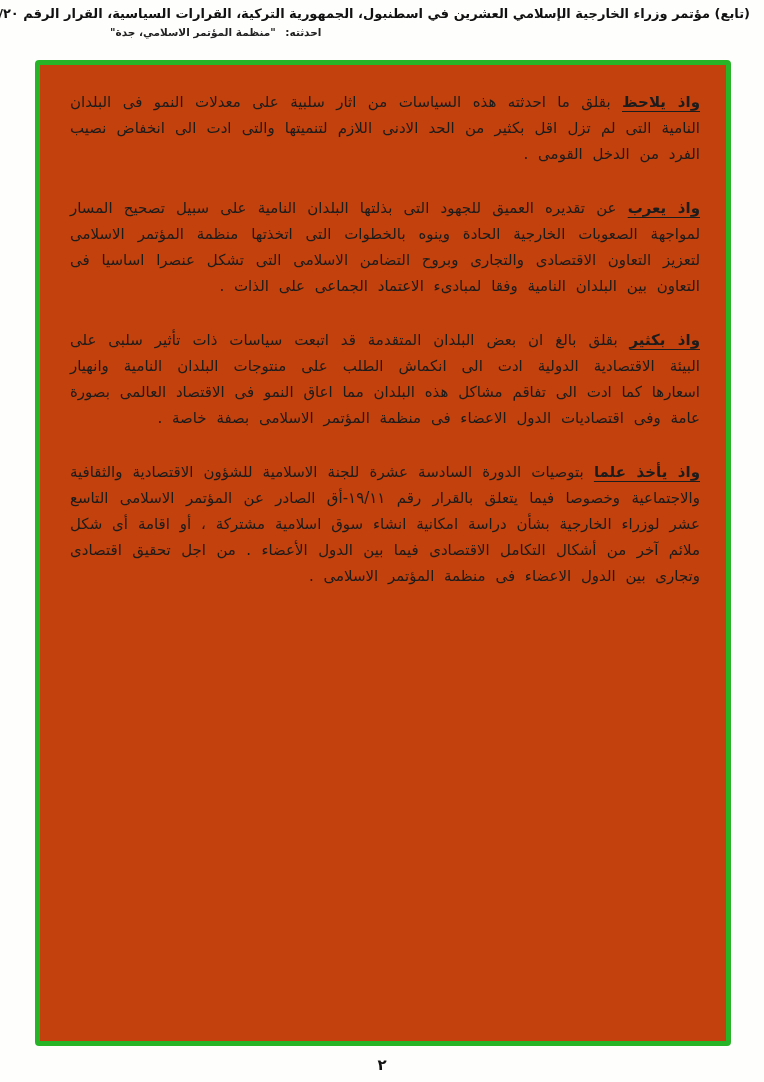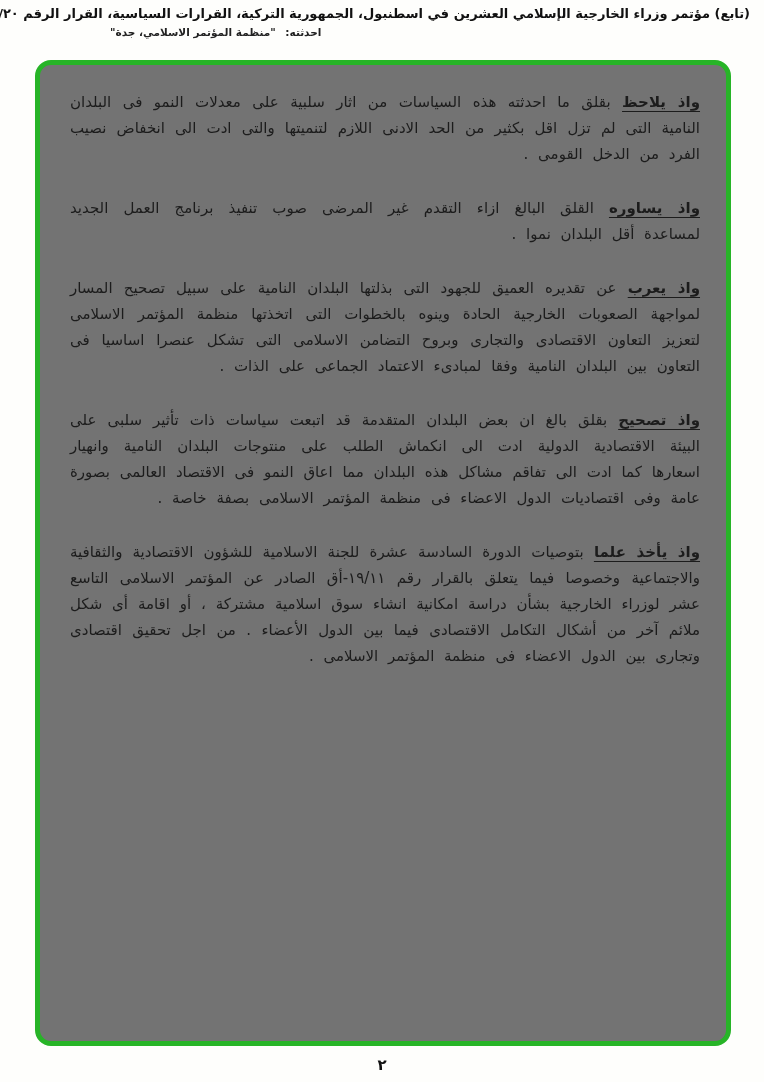--- a/index.html
+++ b/index.html
@@ -41,22 +41,22 @@
     color: #222;
   }
   .source-line .src-val { margin-right: 6px; }
   .frame {
     position: absolute;
     top: 60px;
     left: 35px;
     right: 33px;
     bottom: 36px;
     border: 5px solid #27b427;
-    border-radius: 16px;
-    background: #737373;
+    border-radius: 4px;
+    background: #c2410c;
     box-sizing: border-box;
     overflow: hidden;
   }
   .content {
     direction: rtl;
     text-align: justify;
     padding: 24px 26px 10px 30px;
     font-size: 15px;
     line-height: 26px;
     word-spacing: 5px;
@@ -94,31 +94,28 @@
     </div>
   </div>
 
   <div class="frame">
     <div class="content">
 
       <p>
         <span class="lead">واذ يلاحظ</span><span> بقلق ما احدثته هذه السياسات من اثار سلبية على معدلات النمو فى البلدان النامية التى لم تزل اقل بكثير من الحد الادنى اللازم لتنميتها والتى ادت الى انخفاض نصيب الفرد من الدخل القومى .</span>
       </p>
 
-      <p>
-        <span class="lead">واذ يساوره</span><span> القلق البالغ ازاء التقدم غير المرضى صوب تنفيذ برنامج العمل الجديد لمساعدة أقل البلدان نموا .</span>
-      </p>
 
 
       <p>
         <span class="lead">واذ يعرب</span><span> عن تقديره العميق للجهود التى بذلتها البلدان النامية على سبيل تصحيح المسار لمواجهة الصعوبات الخارجية الحادة وينوه بالخطوات التى اتخذتها منظمة المؤتمر الاسلامى لتعزيز التعاون الاقتصادى والتجارى وبروح التضامن الاسلامى التى تشكل عنصرا اساسيا فى التعاون بين البلدان النامية وفقا لمبادىء الاعتماد الجماعى على الذات .</span>
       </p>
 
       <p>
-        <span class="lead">واذ تصحيح</span><span> بقلق بالغ ان بعض البلدان المتقدمة قد اتبعت سياسات ذات تأثير سلبى على البيئة الاقتصادية الدولية ادت الى انكماش الطلب على منتوجات البلدان النامية وانهيار اسعارها كما ادت الى تفاقم مشاكل هذه البلدان مما اعاق النمو فى الاقتصاد العالمى بصورة عامة وفى اقتصاديات الدول الاعضاء فى منظمة المؤتمر الاسلامى بصفة خاصة .</span>
+        <span class="lead">واذ بكثير</span><span> بقلق بالغ ان بعض البلدان المتقدمة قد اتبعت سياسات ذات تأثير سلبى على البيئة الاقتصادية الدولية ادت الى انكماش الطلب على منتوجات البلدان النامية وانهيار اسعارها كما ادت الى تفاقم مشاكل هذه البلدان مما اعاق النمو فى الاقتصاد العالمى بصورة عامة وفى اقتصاديات الدول الاعضاء فى منظمة المؤتمر الاسلامى بصفة خاصة .</span>
       </p>
 
       <p>
         <span class="lead">واذ يأخذ علما</span><span> بتوصيات الدورة السادسة عشرة للجنة الاسلامية للشؤون الاقتصادية والثقافية والاجتماعية وخصوصا فيما يتعلق بالقرار رقم ١٩/١١-أق الصادر عن المؤتمر الاسلامى التاسع عشر لوزراء الخارجية بشأن دراسة امكانية انشاء سوق اسلامية مشتركة ، أو اقامة أى شكل ملائم آخر من أشكال التكامل الاقتصادى فيما بين الدول الأعضاء . من اجل تحقيق اقتصادى وتجارى بين الدول الاعضاء فى منظمة المؤتمر الاسلامى .</span>
       </p>
 
     </div>
   </div>
 
   <div class="page-number">٢</div>

